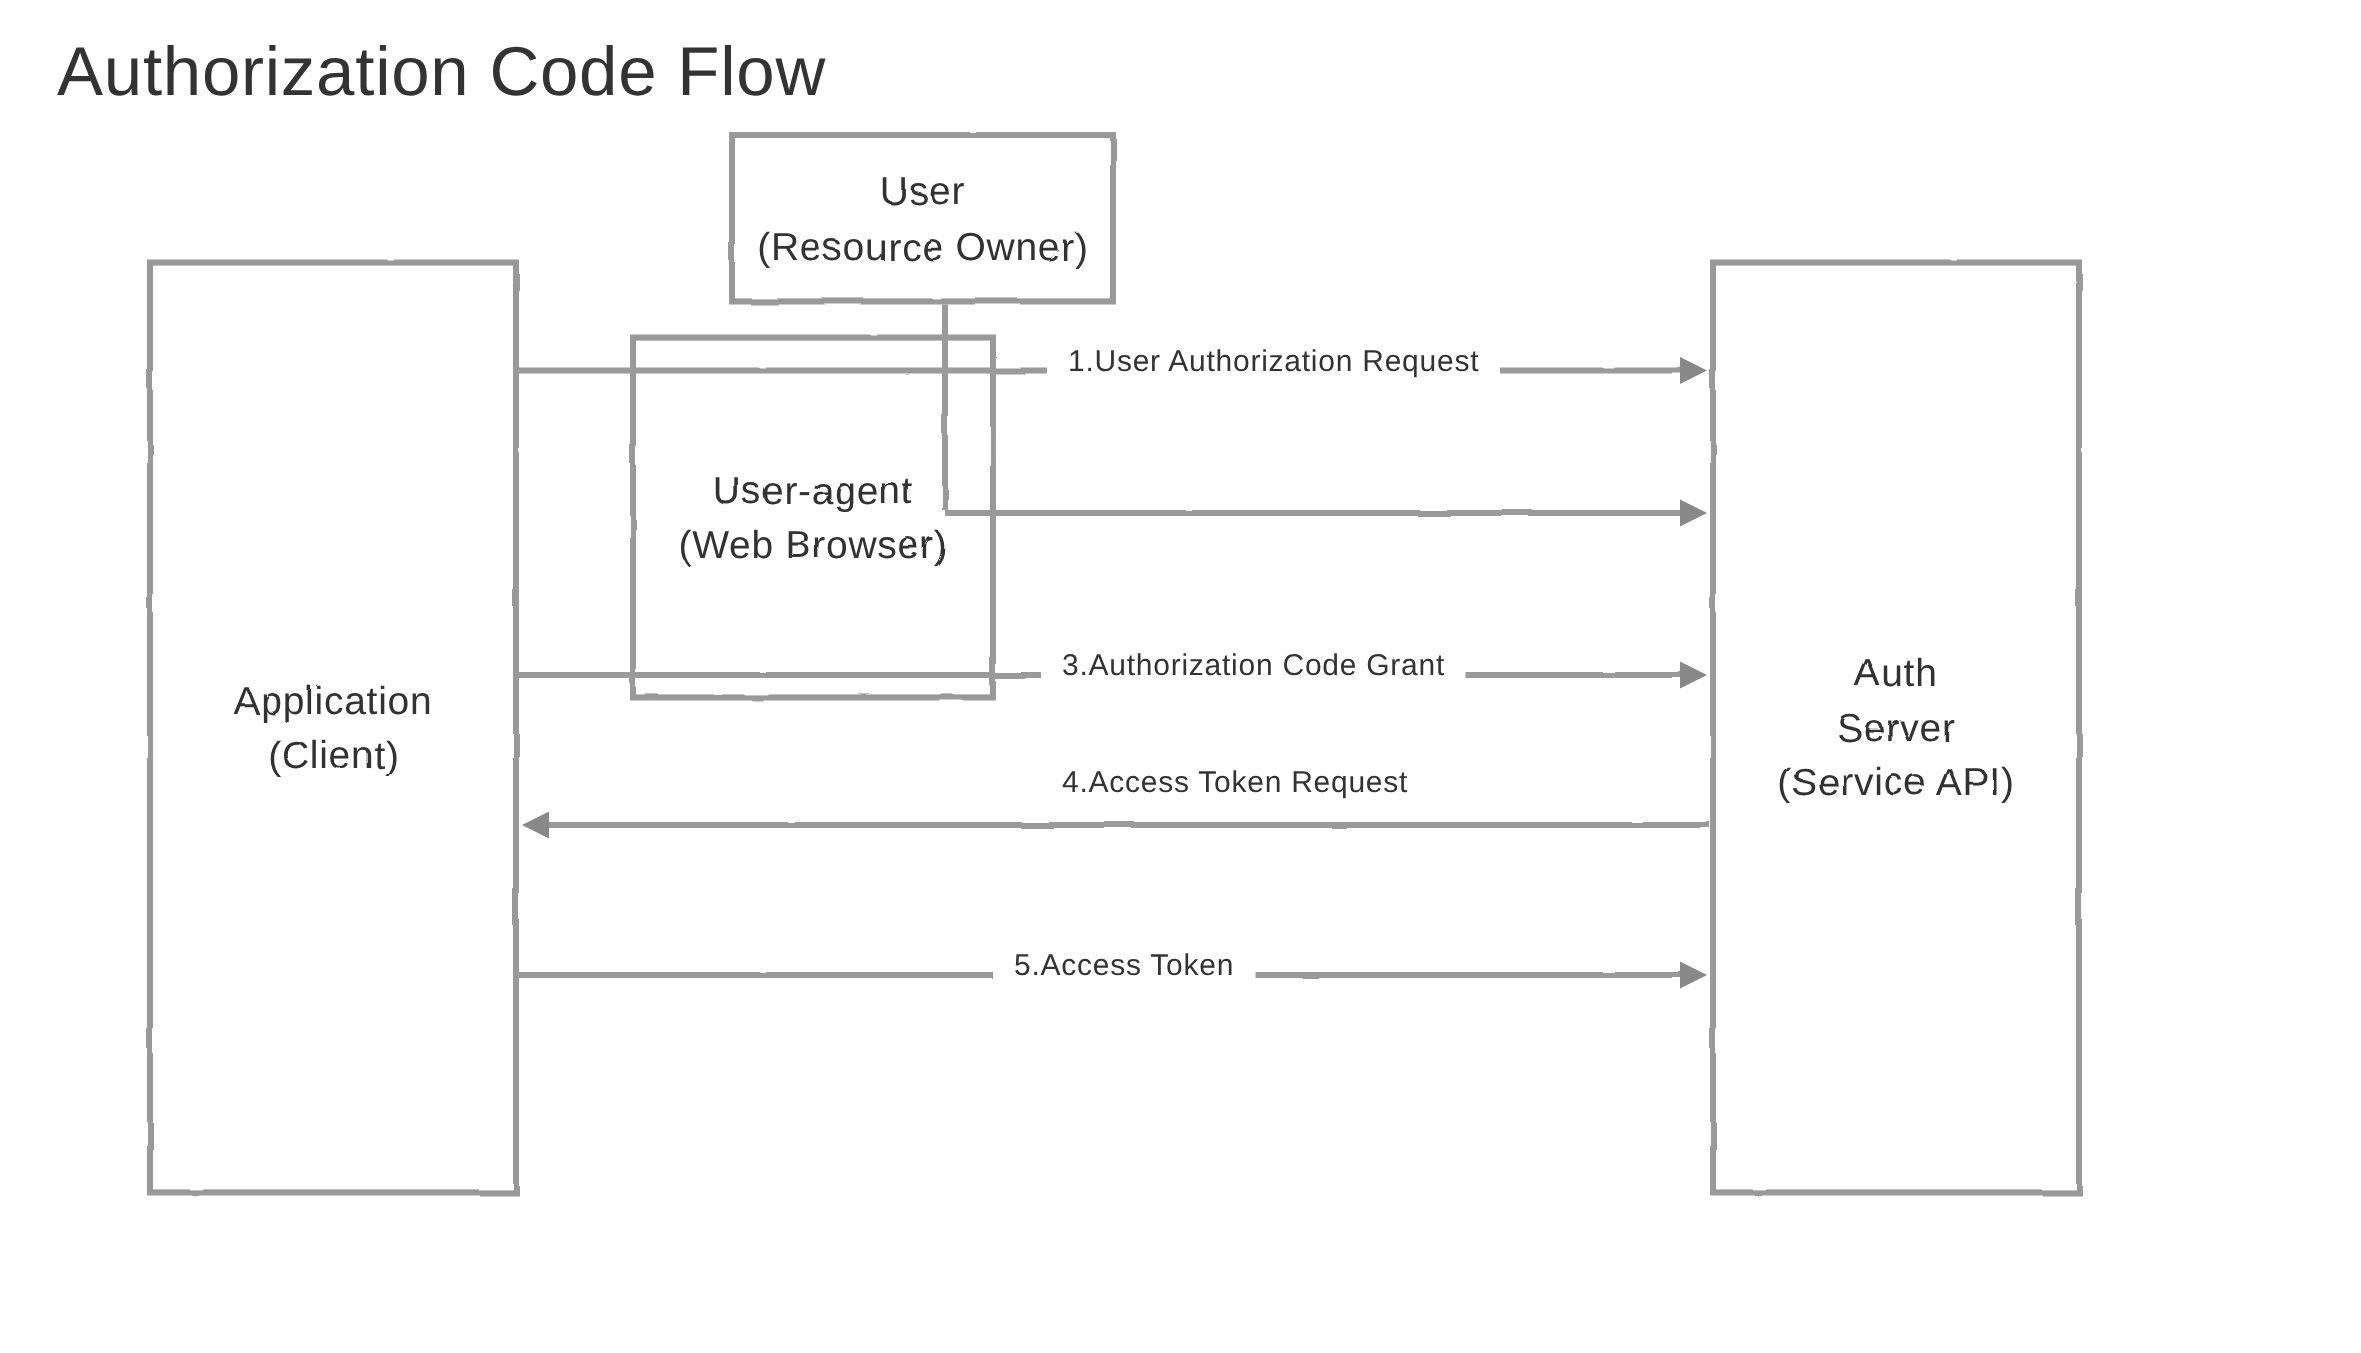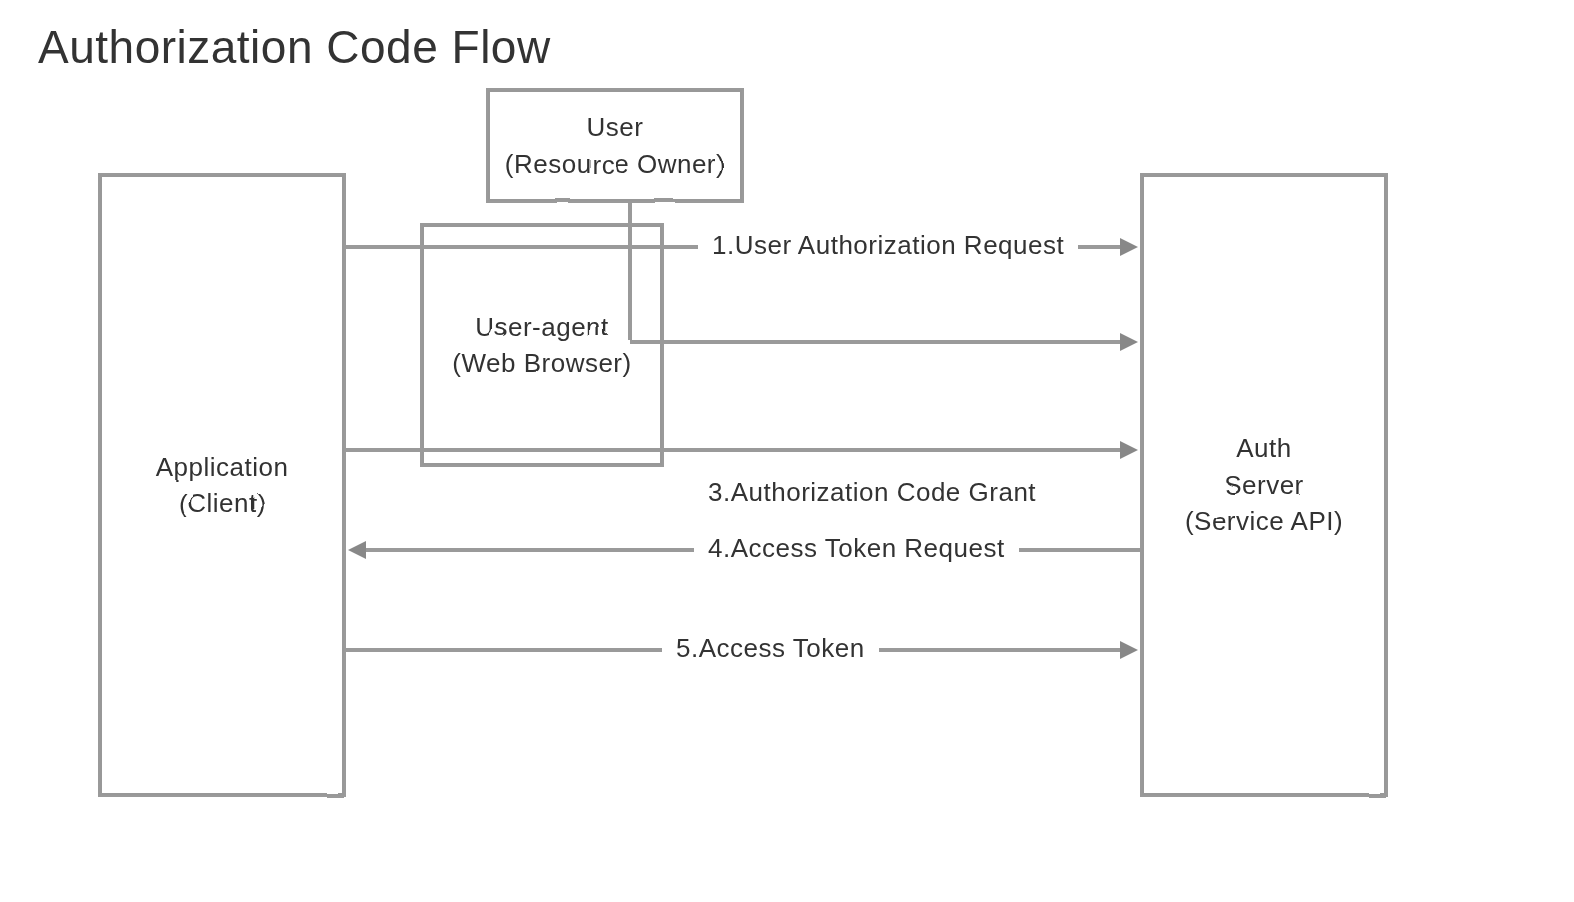--- a/index.html
+++ b/index.html
@@ -63,21 +63,21 @@
       border-bottom: 9px solid transparent;
       border-left: 18px solid #888;
     }
     .arrow-head-left {
       border-top: 9px solid transparent;
       border-bottom: 9px solid transparent;
       border-right: 18px solid #888;
     }
     .step-label {
       position: absolute;
-      font-size: 26px;
+      font-size: 20px;
       font-weight: 300;
       color: #333;
       background: #fff;
       padding: 0 14px;
       white-space: nowrap;
       letter-spacing: 0.5px;
     }
     
     .box, .arrow-line { filter: url(#rough); }
     
@@ -123,23 +123,23 @@
 
   <div class="arrow-line" style="left:346px; top:245px; width:778px;"></div>
   <div class="arrow-head-right" style="left:1120px; top:238px;"></div>
   <div class="step-label" style="left:698px; top:230px;">1.User Authorization Request</div>
 
   <div class="arrow-line" style="left:630px; top:340px; width:494px;"></div>
   <div class="arrow-head-right" style="left:1120px; top:333px;"></div>
 
   <div class="arrow-line" style="left:346px; top:448px; width:778px;"></div>
   <div class="arrow-head-right" style="left:1120px; top:441px;"></div>
-  <div class="step-label" style="left:694px; top:433px;margin-top:44px;">3.Authorization Code Grant</div>
+  <div class="step-label" style="left:694px; top:433px;">3.Authorization Code Grant</div>
 
   <div class="arrow-line" style="left:365px; top:548px; width:775px;"></div>
   <div class="arrow-head-left" style="left:348px; top:541px;"></div>
-  <div class="step-label" style="left:694px; top:533px;">4.Access Token Request</div>
+  <div class="step-label" style="left:694px; top:511px;">4.Access Token Request</div>
 
   <div class="arrow-line" style="left:346px; top:648px; width:778px;"></div>
   <div class="arrow-head-right" style="left:1120px; top:641px;"></div>
   <div class="step-label" style="left:662px; top:633px;">5.Access Token</div>
 
 </div>
 
 </body></html>

